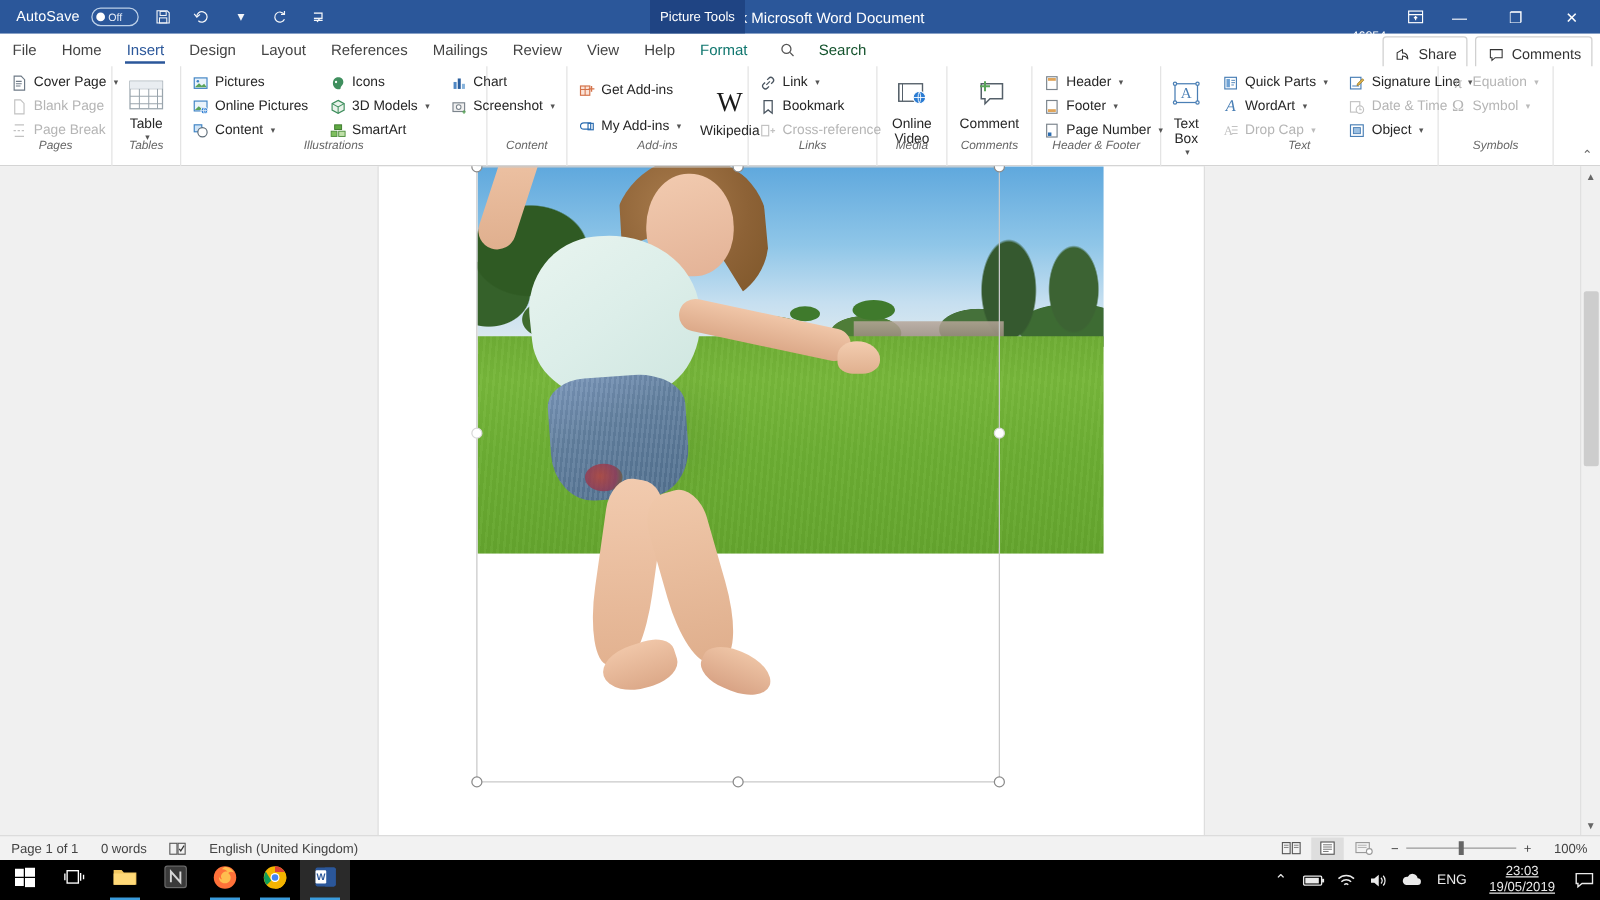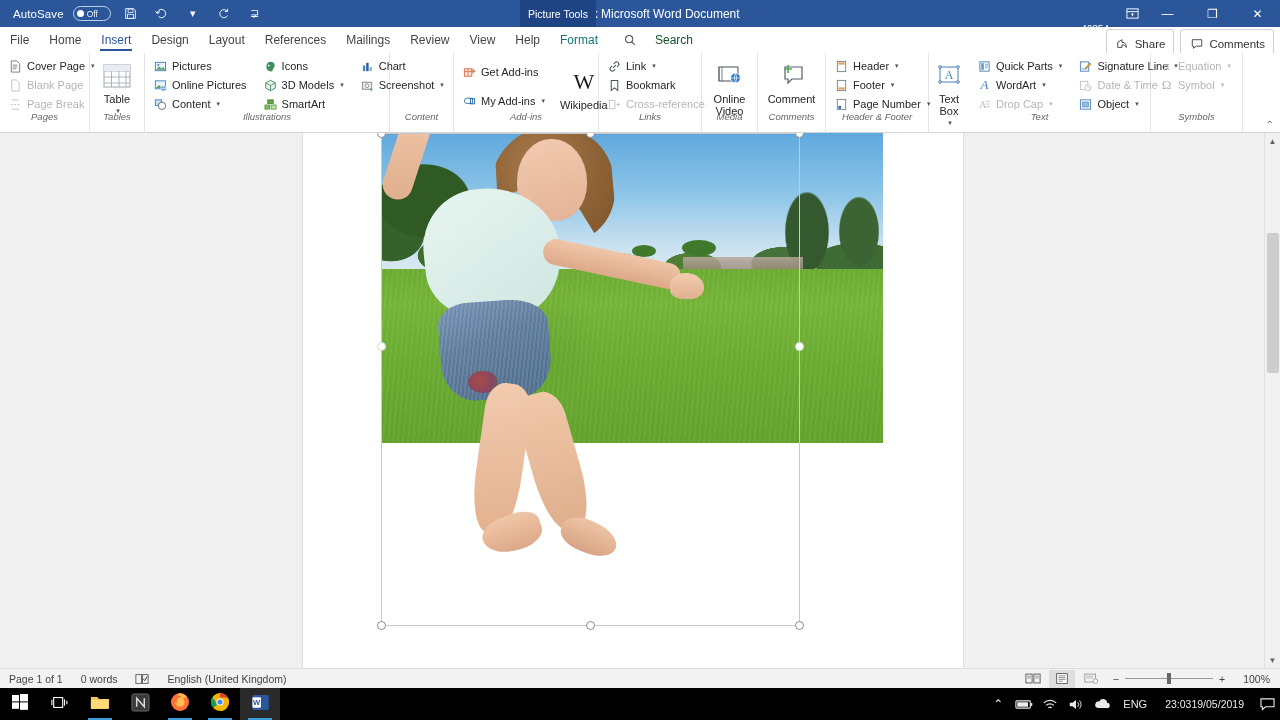--- a/index.html
+++ b/index.html
@@ -320,22 +320,22 @@
     position: relative;
   }
   .tb-app.active { background: #2a2a2a; }
   .tb-app .underline {
     position: absolute; bottom: 0; left: 8px; right: 8px; height: 2px; background: #3a9bdc;
   }
   .tray { position: absolute; right: 0; display: flex; align-items: center; height: 32px; }
   .tray-ic { width: 26px; height: 32px; display:flex; align-items:center; justify-content:center; font-size: 12px; color:#eaeaea; }
   .tray-lang { font-size: 11px; padding: 0 8px; color:#eaeaea; }
   .tray-clock {
-    display:flex; flex-direction: row; align-items:center; justify-content:center;
-    font-size: 10.5px; line-height: 13px; padding: 0 10px; color:#eaeaea;
+    display:flex; flex-direction: column; align-items:center; justify-content:center;
+    font-size: 10.5px; line-height: 13px; padding: 0 10px; color:#eaeaea;text-decoration:underline;
   }
   .tray-notify { width: 26px; height: 32px; display:flex; align-items:center; justify-content:center; }
 </style>
 </head>
 <body>
 
 <div id="app">
 
   <div class="titlebar">
     <div class="tb-left">

